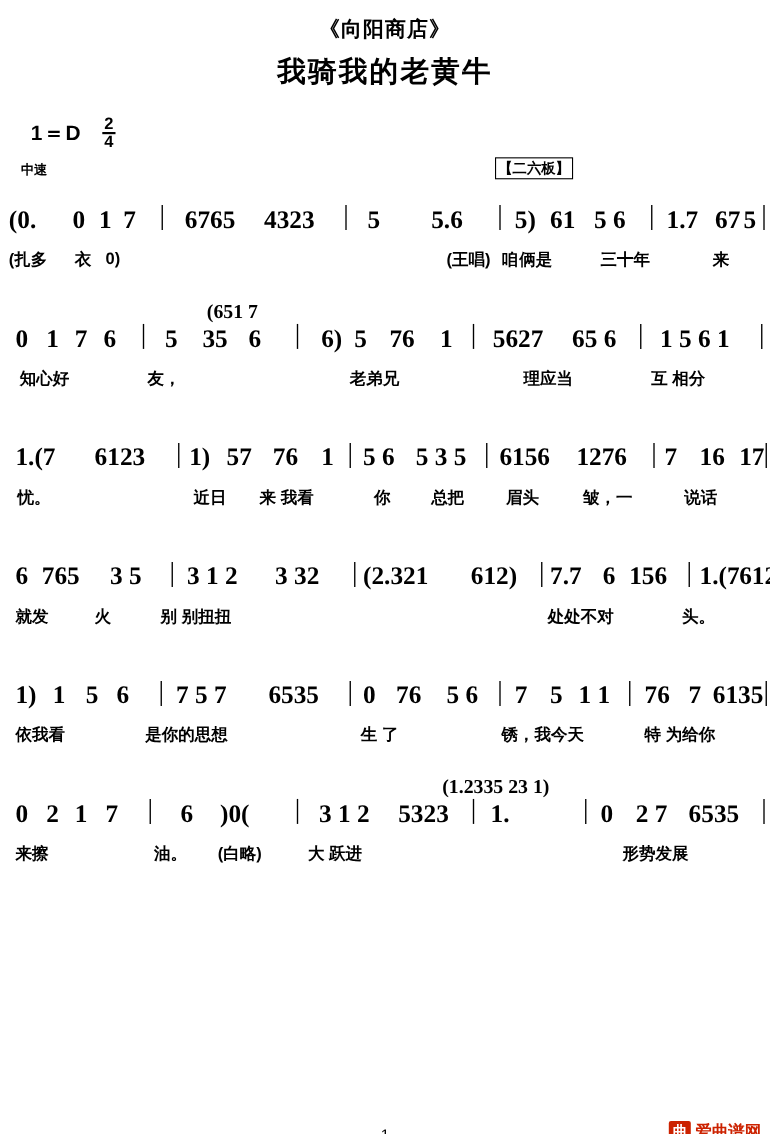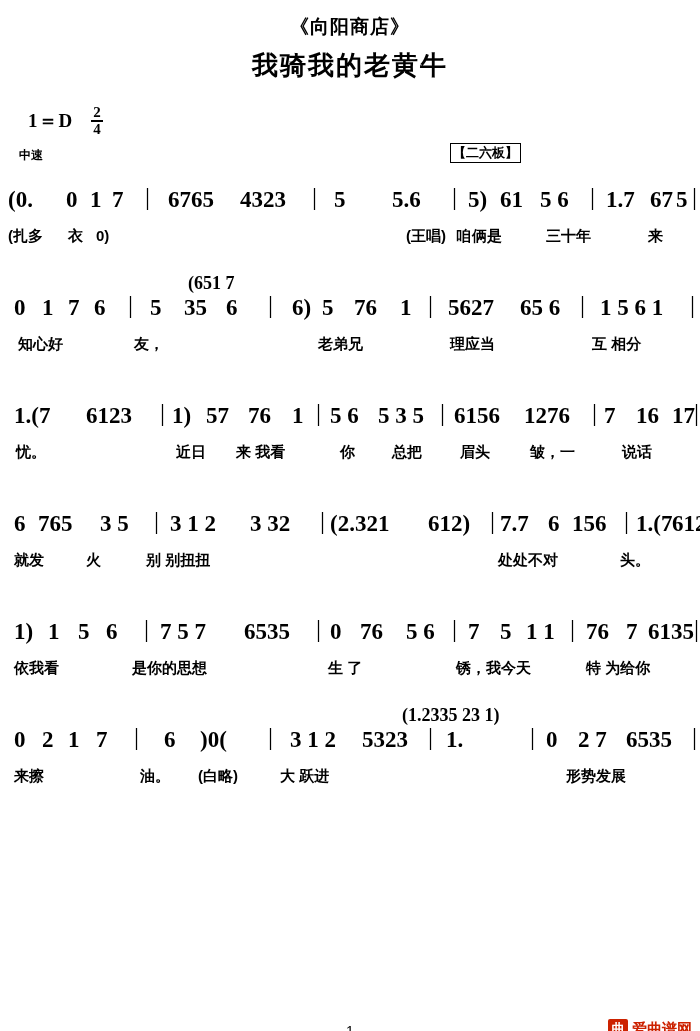--- a/index.html
+++ b/index.html
@@ -43,21 +43,21 @@
     font-weight: bold;
     font-size: 15px;
     letter-spacing: 1px;
     margin-top: 14px;
   }
   
   .keyline {
     margin-top: 22px;
     padding-left: 28px;
     height: 34px;
-    font-family: Liberation Serif, serif;
+    font-family: Liberation Sans, sans-serif;
   }
   .key {
     font-size: 19px;
     font-weight: bold;
     letter-spacing: 1px;
     display: inline-block;
     vertical-align: middle;
   }
   .meter {
     display: inline-block;
@@ -235,21 +235,21 @@
           <span class="n" style="left: 448px; top: 18px;">5627</span>
           <span class="n" style="left: 520px; top: 18px;">65 6</span>
           <span class="bar" style="left: 580px; top: 14px;">|</span>
           <span class="n" style="left: 600px; top: 18px;">1 5 6 1</span>
           <span class="bar" style="left: 690px; top: 14px;">|</span>
         </div>
         <div class="lyrics">
           <span class="ly" style="left: 18px; top: 2px;">知心好</span>
           <span class="ly" style="left: 134px; top: 2px;">友，</span>
           <span class="ly" style="left: 318px; top: 2px;">老弟兄</span>
-          <span class="ly" style="left: 450px; top: 2px; font-family: Liberation Mono, monospace;">理应当</span>
+          <span class="ly" style="left: 476px; top: 2px; font-family: Liberation Mono, monospace;">理应当</span>
           <span class="ly" style="left: 592px; top: 2px;">互 相分</span>
         </div>
       </div>
       <div class="system">
         <div class="notes">
           <span class="n" style="left: 14px; top: 18px;">1.(7</span>
           <span class="n" style="left: 86px; top: 18px;">6123</span>
           <span class="bar" style="left: 160px; top: 14px;">|</span>
           <span class="n" style="left: 172px; top: 18px;">1)</span>
           <span class="n" style="left: 206px; top: 18px;">57</span>

